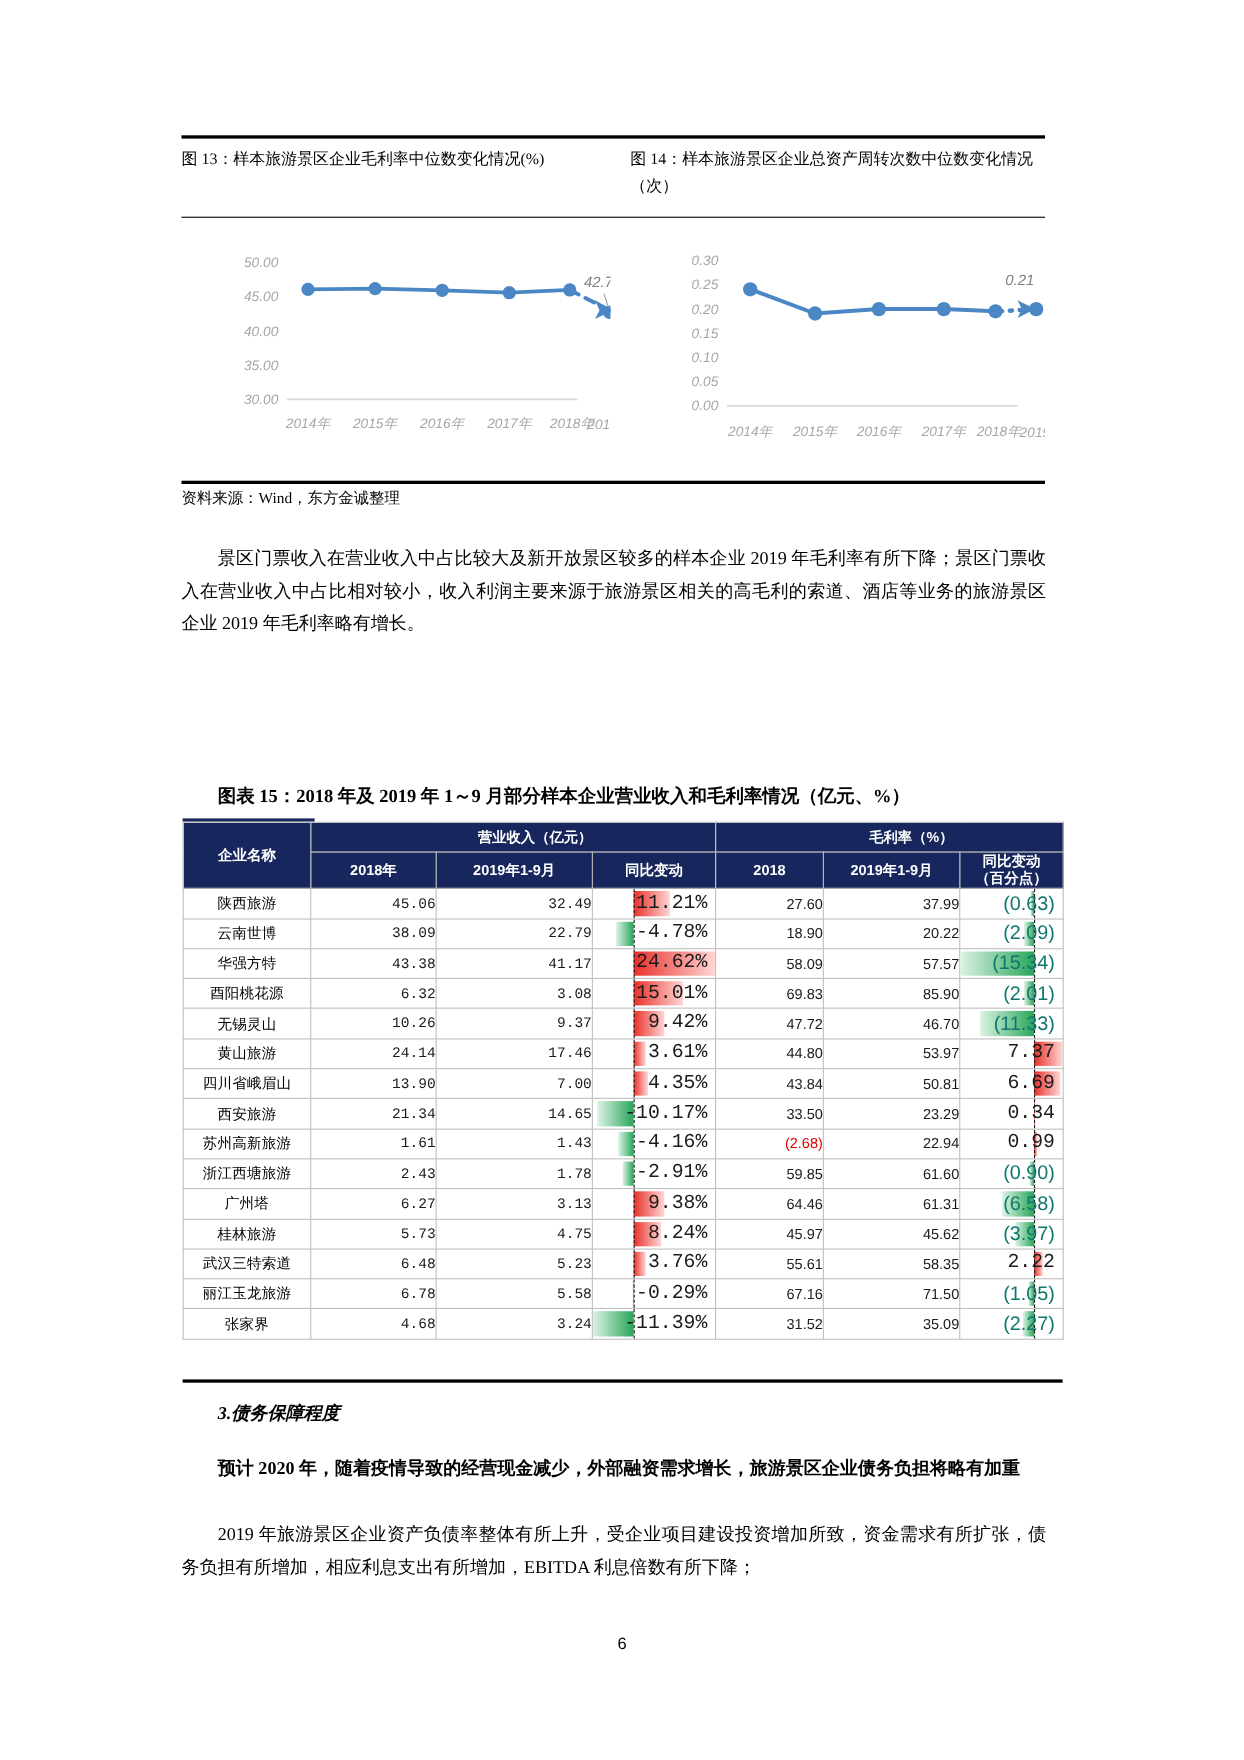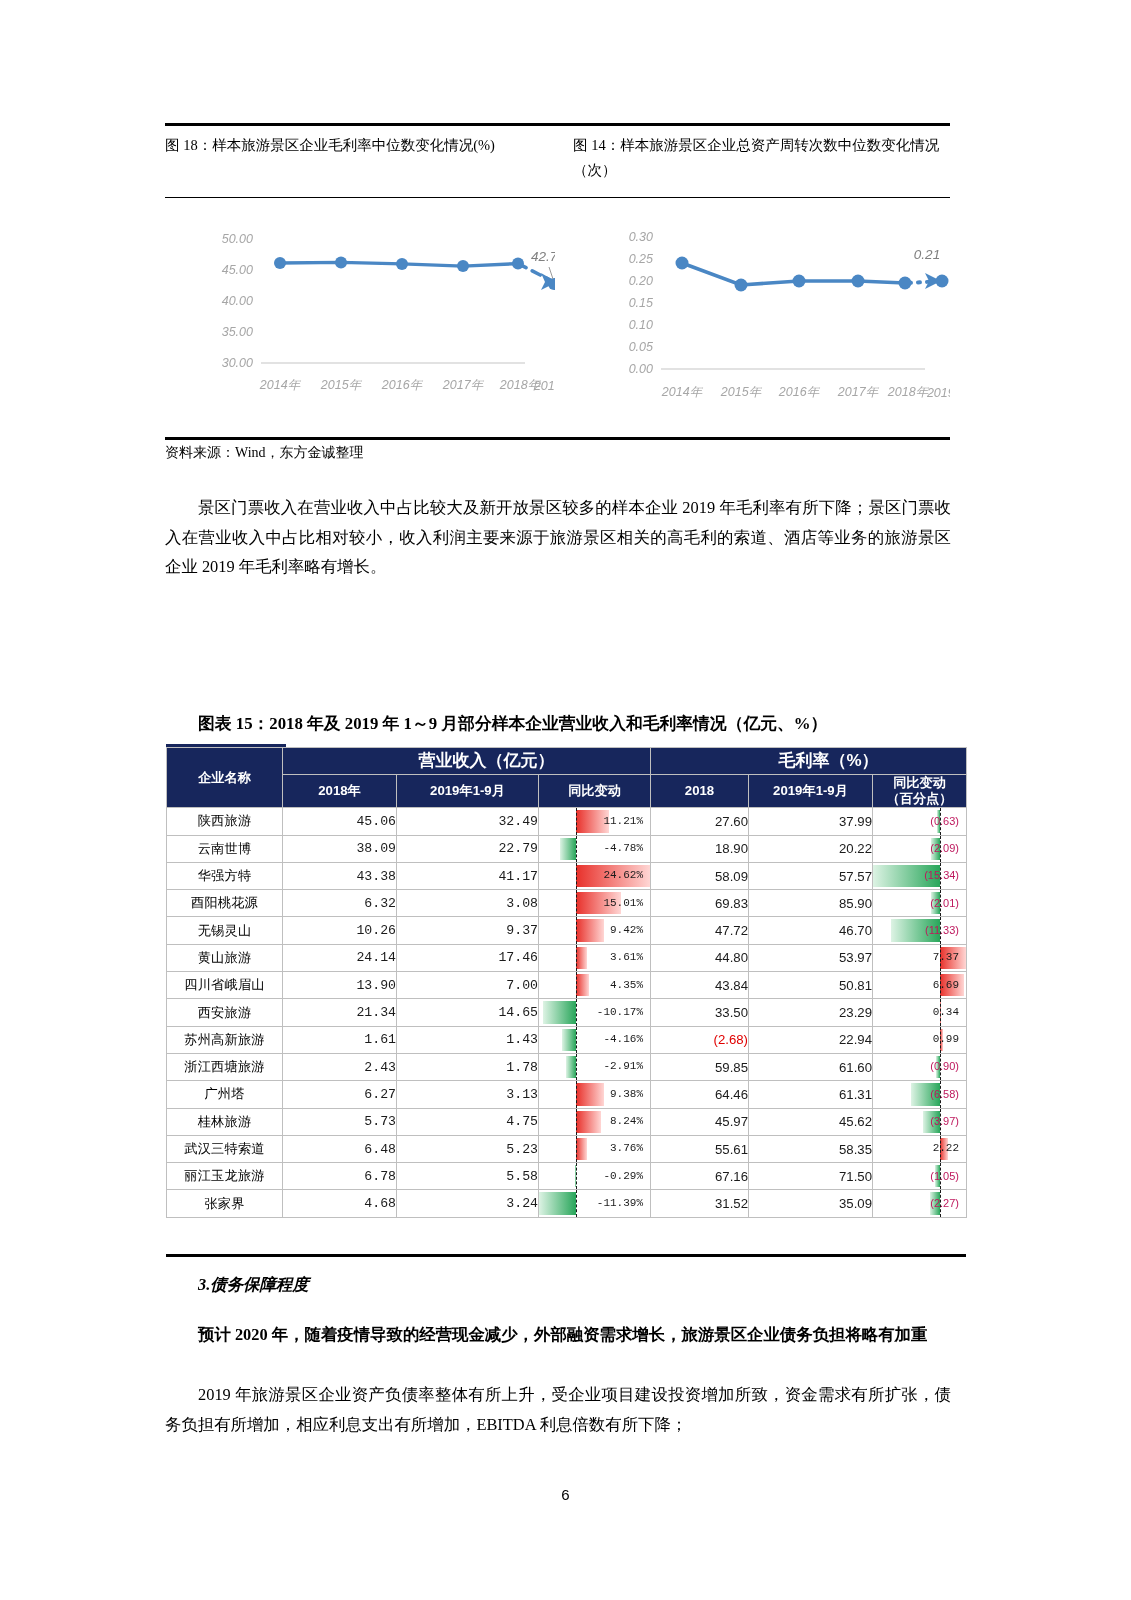--- a/index.html
+++ b/index.html
@@ -83,21 +83,21 @@
   thead th {
     background:#17265c;
     color:#ffffff;
     border:1px solid #17265c;
     font-weight:bold;
     font-size:13.4px;
     text-align:center;
     vertical-align:middle;
     line-height:16px;
   }
-  thead th.grp { font-size:17px;padding-left:40px; }
+  thead th.grp { font-size:13px;padding-left:40px; }
   .tbl-top-accent { position:absolute; left:166px; top:744px; width:120px; height:3px; background:#17265c; }
   .tbl-bottom-rule { position:absolute; left:166px; top:1254px; width:800px; height:3px; background:#000; }
 
   td.name {
     text-align:center;
     font-size:13.6px;
     color:#000;
     letter-spacing:0.2px;
   }
   td.num {
@@ -120,43 +120,43 @@
   td.bar { position:relative; overflow:hidden; }
   td.bar .barfill { position:absolute; top:2px; bottom:2px; }
   td.bar .axisline {
     position:absolute; top:0; bottom:0; width:0;
     border-left:1px dashed #1a1a1a;
   }
   td.bar .txt {
     position:relative; z-index:2;
     display:block; text-align:right; padding-right:7px;
     font-family:"Liberation Mono", monospace;
-    font-size:11px; line-height:25.3px; color:#1b1b1b;
-  }
-  td.bar .txt.neg { color:#be185d; font-family:"Liberation Sans", sans-serif; }
+    font-size:18px; line-height:25.3px; color:#1b1b1b;
+  }
+  td.bar .txt.neg { color:#0f766e; font-family:"Liberation Sans", sans-serif; }
 
   
   .pagenum {
     position:absolute; left:0; top:1486px; width:1131px;
     text-align:center;
     font-family:"Liberation Sans", sans-serif;
     font-size:15px; color:#000;
   }
 </style>
 </head>
 <body>
 
 <div class="page">
 
   <div class="rule-top"></div>
   <div class="rule-mid"></div>
   <div class="rule-bot"></div>
 
   <div class="fig-titles">
-    <div class="fig-title left">图 18：样本旅游景区企业毛利率中位数变化情况(%)</div>
+    <div class="fig-title left">图 13：样本旅游景区企业毛利率中位数变化情况(%)</div>
     <div class="fig-title right">图 14：样本旅游景区企业总资产周转次数中位数变化情况（次）</div>
   </div>
 
   <div class="chart-area">
 
     <div class="chart c1">
       <svg width="380" height="232" viewBox="0 0 380 232">
 
         <text class="axis-lbl" x="78" y="40" text-anchor="end">50.00</text>
         <text class="axis-lbl" x="78" y="71" text-anchor="end">45.00</text>

